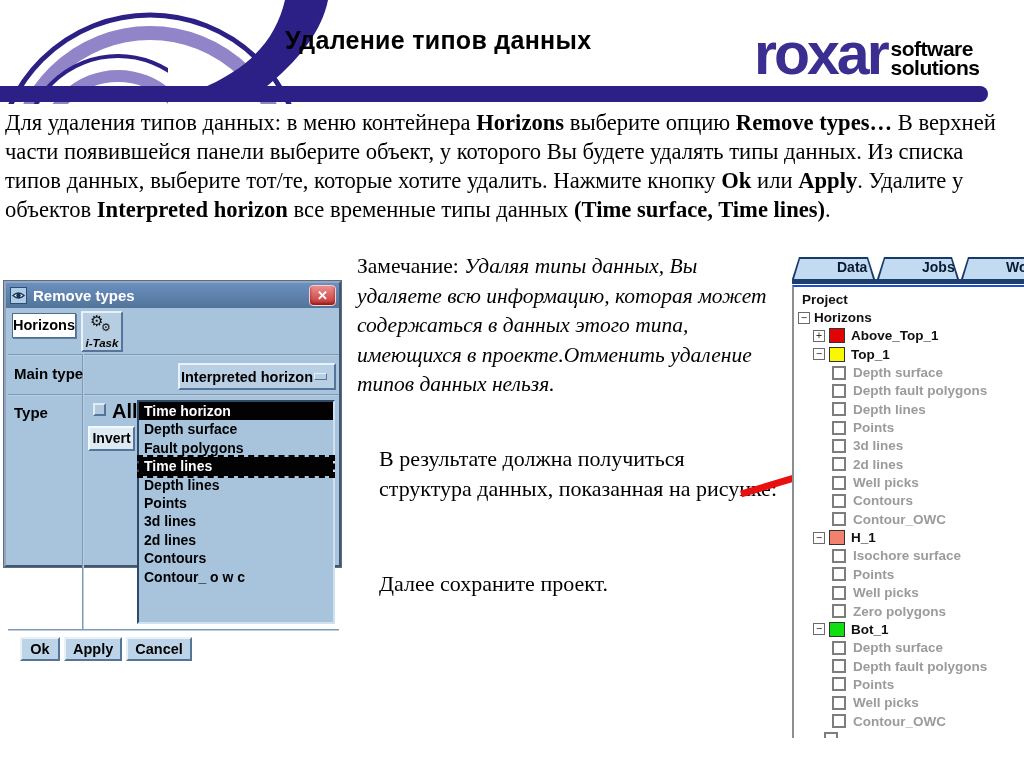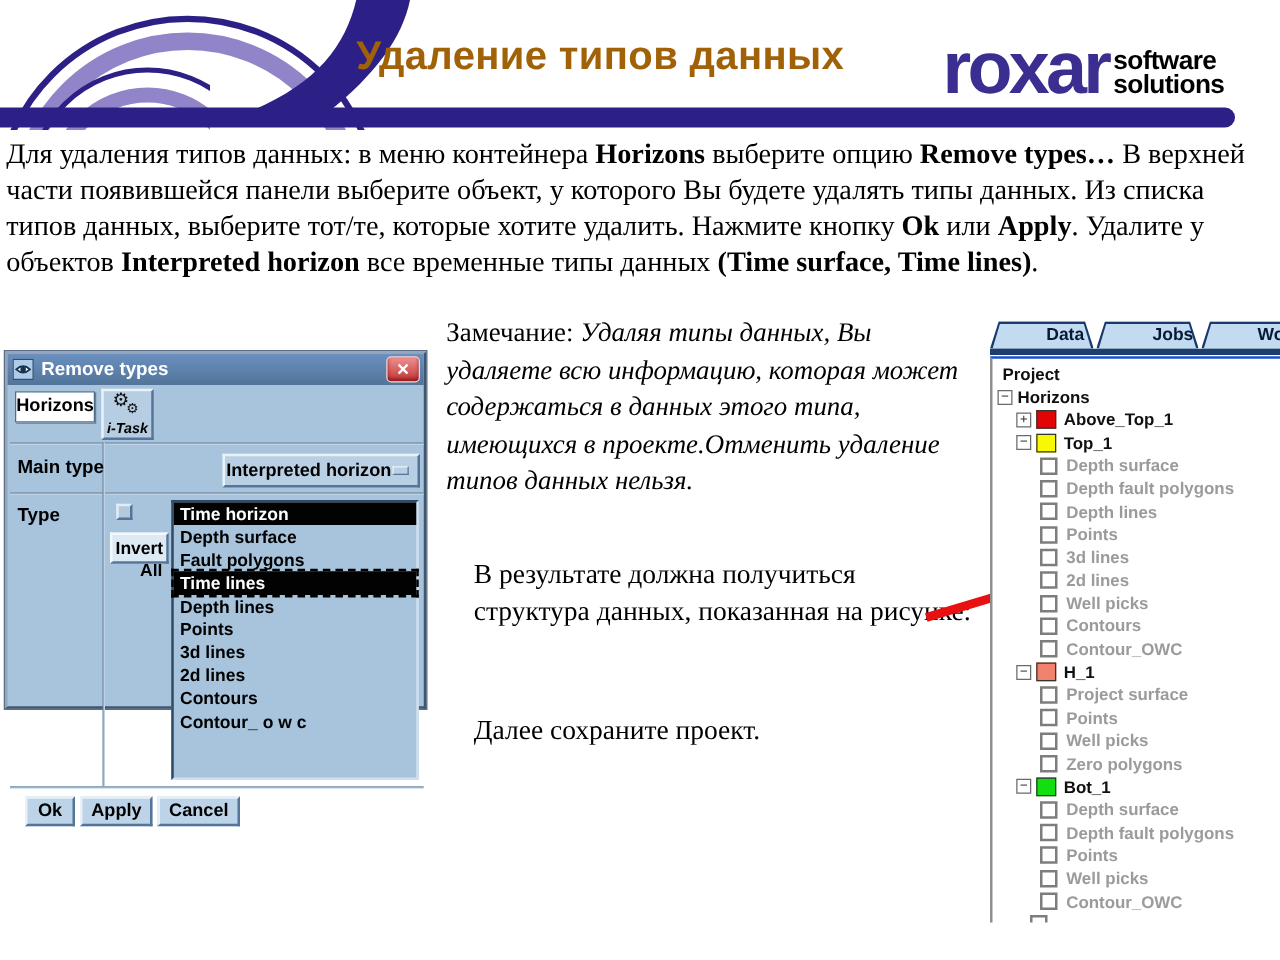--- a/index.html
+++ b/index.html
@@ -4,22 +4,22 @@
 <style>
   *{margin:0;padding:0;box-sizing:border-box;}
   html,body{background:#d8d8d8;}
   #slide{position:relative;width:1024px;height:768px;background:#fff;overflow:hidden;
          font-family:"Liberation Sans",sans-serif;}
 
   
   #swoosh{position:absolute;left:0;top:0;}
   #purple-bar{position:absolute;left:0;top:86px;width:988px;height:16px;background:#2c2087;
               border-radius:0 9px 9px 0;}
-  #slide-title{position:absolute;left:285px;top:26px;font-size:32px;font-weight:bold;
-               color:#a16207;letter-spacing:.3px;white-space:nowrap;}
+  #slide-title{position:absolute;left:285px;top:26px;font-size:25px;font-weight:bold;
+               color:#000000;letter-spacing:.3px;white-space:nowrap;}
   #logo{position:absolute;left:754px;top:32px;display:flex;align-items:flex-start;}
   #logo .brand{font-size:59px;line-height:44px;font-weight:bold;color:#3b2e91;letter-spacing:-3px;}
   #logo .tag{margin-left:4px;margin-top:7px;font-size:21px;line-height:19px;color:#000000;
              letter-spacing:-.5px;font-weight:bold;}
 
   
   .serif{font-family:"Liberation Serif",serif;color:#000;}
   #intro{position:absolute;left:5px;top:108px;width:1015px;font-size:22.6px;line-height:29px;}
   #note{position:absolute;left:357px;top:252px;width:430px;font-size:21.5px;line-height:29.5px;}
   #result-text{position:absolute;left:379px;top:444px;width:402px;font-size:22px;line-height:30px;}
@@ -56,21 +56,21 @@
   #main-type-label{position:absolute;left:8px;top:82px;font-weight:bold;font-size:15px;}
   #type-label{position:absolute;left:8px;top:121px;font-weight:bold;font-size:15px;}
   #main-type-dd{position:absolute;left:172px;top:80px;width:158px;height:27px;background:#b9cfe3;
                 border:2px solid;border-color:#e8f1f8 #55749a #55749a #e8f1f8;
                 display:flex;align-items:center;}
   #main-type-dd .val{flex:1;text-align:center;font-weight:bold;font-size:14.5px;}
   #main-type-dd .dd-glyph{width:13px;height:7px;margin-right:7px;background:#b9cfe3;
                 border:1px solid;border-color:#e8f1f8 #55749a #55749a #e8f1f8;}
   #all-check{position:absolute;left:87px;top:120px;width:13px;height:13px;background:#b3c9de;
              border:2px solid;border-color:#e0ecf6 #55749a #55749a #e0ecf6;}
-  #all-label{position:absolute;left:106px;top:117px;font-weight:bold;font-size:14px;margin-top:48px;}
+  #all-label{position:absolute;left:106px;top:117px;font-weight:bold;font-size:20px;}
   #invert-btn{position:absolute;left:82px;top:143px;width:47px;height:25px;background:#dde9f3;
               border:2px solid;border-color:#f2f8fc #55749a #55749a #f2f8fc;
               font-weight:bold;font-size:14px;text-align:center;line-height:21px;}
   #type-listbox{position:absolute;left:131px;top:117px;width:198px;height:224px;background:#a7c4dc;
                 border:2px solid;border-color:#2f4a66 #cfe0ef #cfe0ef #2f4a66;}
   .list-item{height:18.4px;font-weight:bold;font-size:14px;line-height:18px;color:#000;
              padding-left:5px;white-space:nowrap;}
   .list-item.selected{background:#020202;color:#fff;}
   .list-item.focused{outline:2px dashed #000;outline-offset:0;}
   #dlg-buttons{position:absolute;left:14px;top:354px;display:flex;gap:4px;}
@@ -277,21 +277,21 @@
         <span class="tcheck"></span>
         <span class="tlabel">Contour_OWC</span>
       </div>
       <div class="trow k-object">
         <span class="texp">−</span>
         <span class="tswatch" style="background: rgb(240, 130, 110);"></span>
         <span class="tlabel">H_1</span>
       </div>
       <div class="trow k-item">
         <span class="tcheck"></span>
-        <span class="tlabel">Project surface</span>
+        <span class="tlabel">Isochore surface</span>
       </div>
       <div class="trow k-item">
         <span class="tcheck"></span>
         <span class="tlabel">Points</span>
       </div>
       <div class="trow k-item">
         <span class="tcheck"></span>
         <span class="tlabel">Well picks</span>
       </div>
       <div class="trow k-item">

